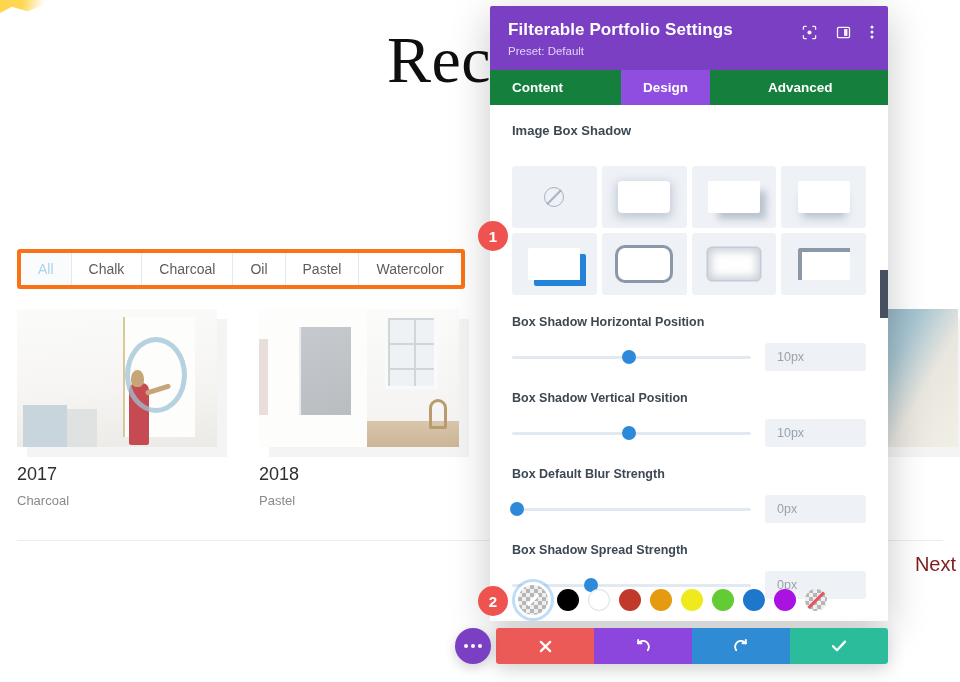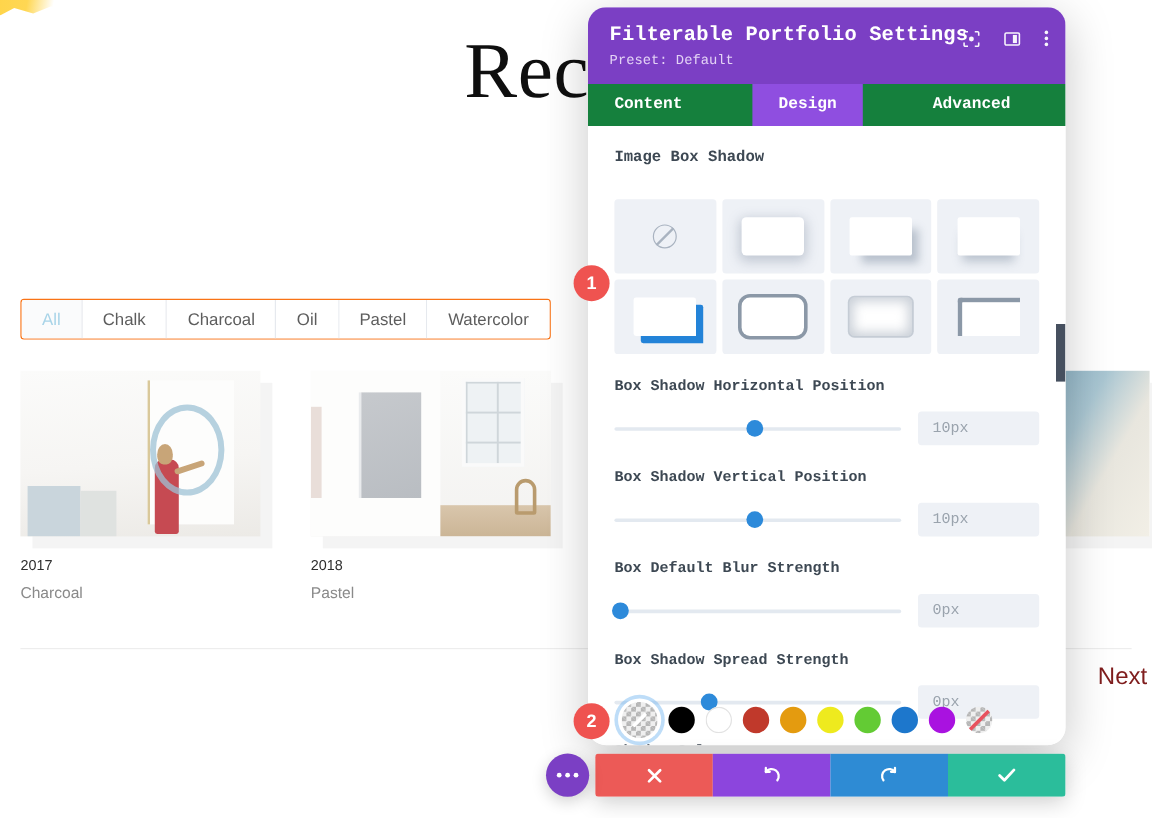--- a/index.html
+++ b/index.html
@@ -28,39 +28,39 @@
     text-align: center;
     font-family: "Liberation Serif", serif;
     font-size: 66px; font-weight: 400; color: #0f0f0f;
     letter-spacing: .5px;
     line-height: 1.2;
   }
 
   
   .filter-bar {
     position: absolute; left: 17px; top: 249px;
-    display: flex; border: 1px solid #f97316; border-radius: 3px;
+    display: flex; border: 4px solid #f97316; border-radius: 3px;
     overflow: hidden; background: #fff;
   }
   .filter-item {
     padding: 8px 17px; font-size: 14px; color: #5d5d5d;
     border-right: 1px solid #e6e9ee; background: #fff; white-space: nowrap;
   }
   .filter-item:last-child { border-right: none; }
   .filter-item.active { color: #a8d4e8; background: #fafbfc; }
 
   
   .grid { position: absolute; left: 17px; top: 309px; display: flex; gap: 42px; }
   .card { width: 200px; }
   .thumb {
     width: 200px; height: 138px; position: relative; overflow: hidden;
     box-shadow: 10px 10px 0 0 rgba(0,0,0,.045);
     background: #eef0f1;
   }
-  .card-year { margin-top: 17px; font-size: 12px; color: #2f2f2f; }
+  .card-year { margin-top: 17px; font-size: 18px; color: #2f2f2f; }
   .card-cat  { margin-top: 8px; font-size: 13px; color: #8a8a8a; }
 
   
   .ph1 { background: linear-gradient(175deg,#fbfbfa 0%,#f6f5f3 55%,#eceae6 100%); }
   .ph1::before { content:""; position:absolute; right:22px; top:8px; width:70px; height:120px;
     background:#fdfdfc; border-left:2px solid #d9c89a; }
   .ph1::after { content:""; position:absolute; right:30px; top:28px; width:52px; height:66px;
     border:5px solid #9dc2d6; border-radius:50%; opacity:.75; }
   .ph1 .figure { position:absolute; left:112px; bottom:2px; width:20px; height:62px;
     background:#c64a52; border-radius:7px 7px 2px 2px; }
@@ -91,23 +91,23 @@
   .thumb3 { width:80px; height:138px; position:relative; overflow:hidden;
     box-shadow:10px 10px 0 0 rgba(0,0,0,.045);
     background:linear-gradient(120deg,#8fb4c6 0%,#a9c6d2 28%,#e8e6de 58%,#f2efe6 100%); }
 
   .divider { position:absolute; left:17px; right:17px; top:540px; height:1px; background:#ededed; }
   .next-link { position:absolute; right:4px; top:553px; font-size:20px; color:#7f1d1d; }
 
   
   .modal {
     position: absolute; left: 490px; top: 6px; width: 398px; height: 615px;
-    background: #fff; border-radius: 15px;
+    background: #fff; border-radius: 2px;
     box-shadow: 0 10px 40px rgba(0,0,0,.22);
-    display: flex; flex-direction: column; overflow: hidden; font-family: Liberation Mono, monospace;
+    display: flex; flex-direction: column; overflow: hidden;
   }
   .modal-header { background: #7b3fc4; padding: 14px 18px 0 18px; position: relative; }
   .modal-title { color:#fff; font-size:17px; font-weight:bold; letter-spacing:.1px; }
   .modal-preset { color:#e3d2f5; font-size:11.5px; margin-top:5px; padding-bottom:13px; }
   .header-icons { position:absolute; right:14px; top:18px; display:flex; align-items:center; gap:19px; }
   .hicon { color:#fff; opacity:.95; display:flex; align-items:center; }
 
   .tabs { display:flex; background:#15803d;gap:36px; }
   .tab { padding:10px 22px; color:#fff; font-size:13.5px; font-weight:bold; }
   .tab.active { background:#8f4ee0; }

